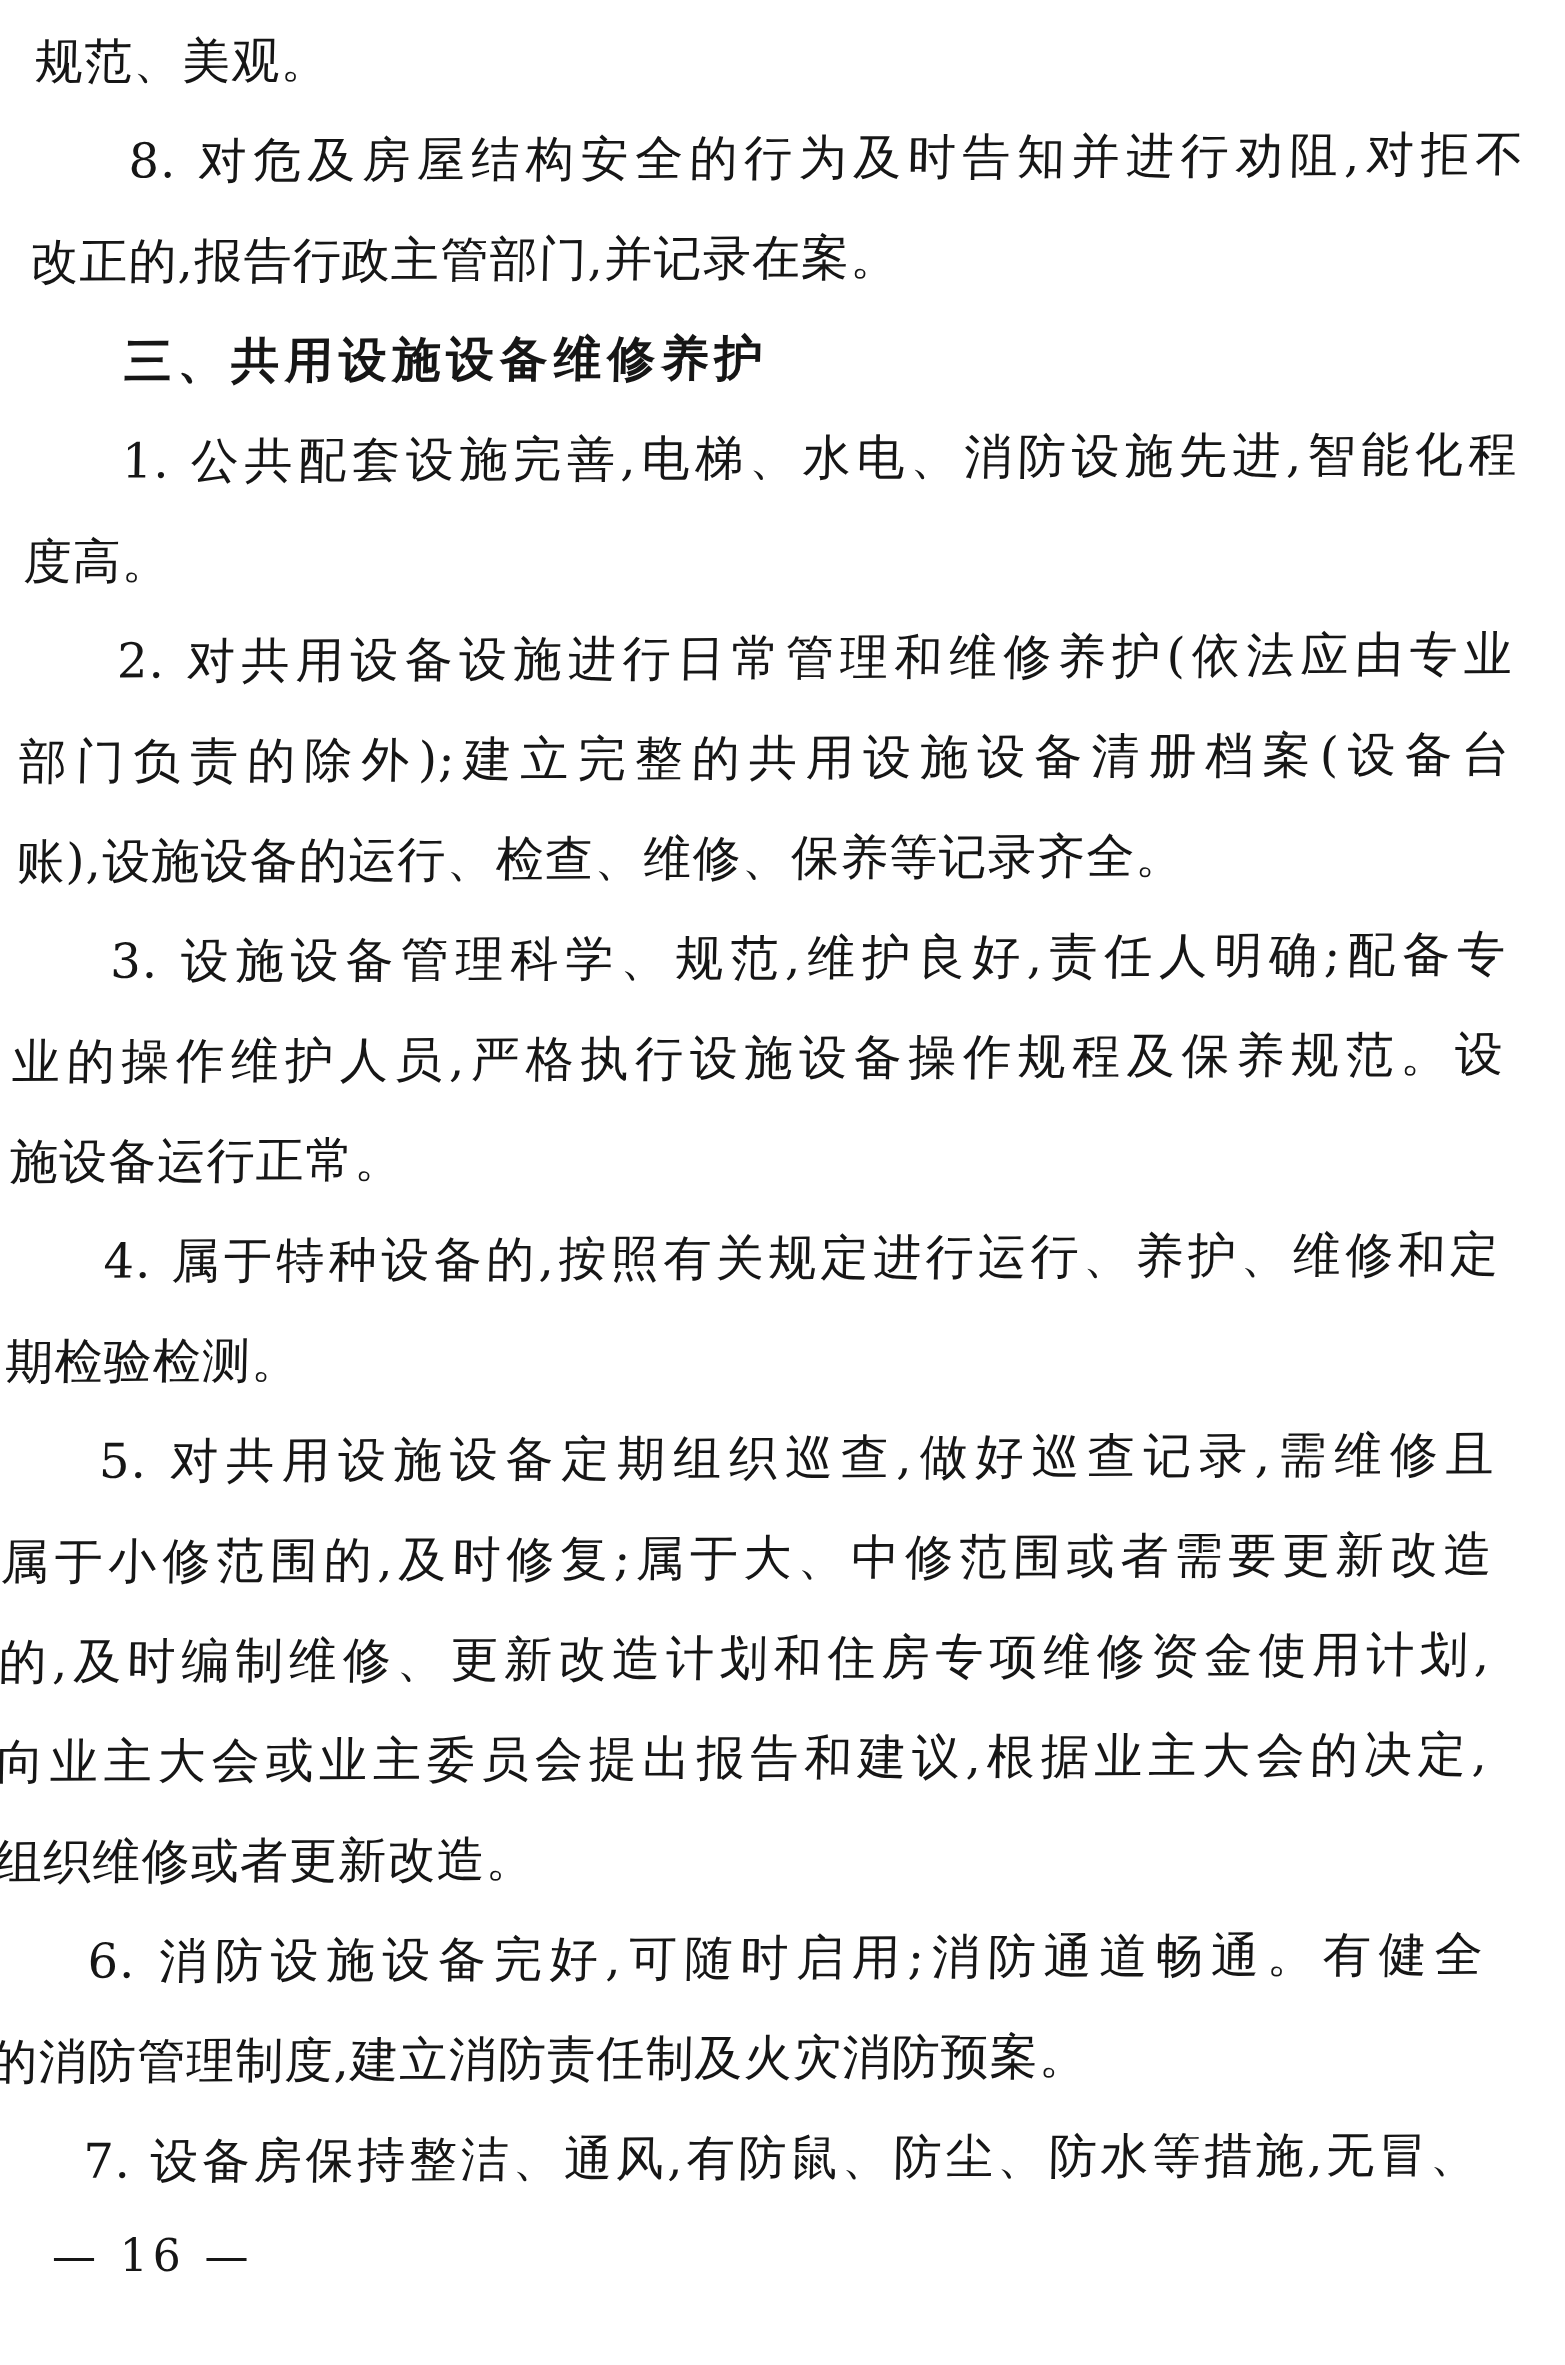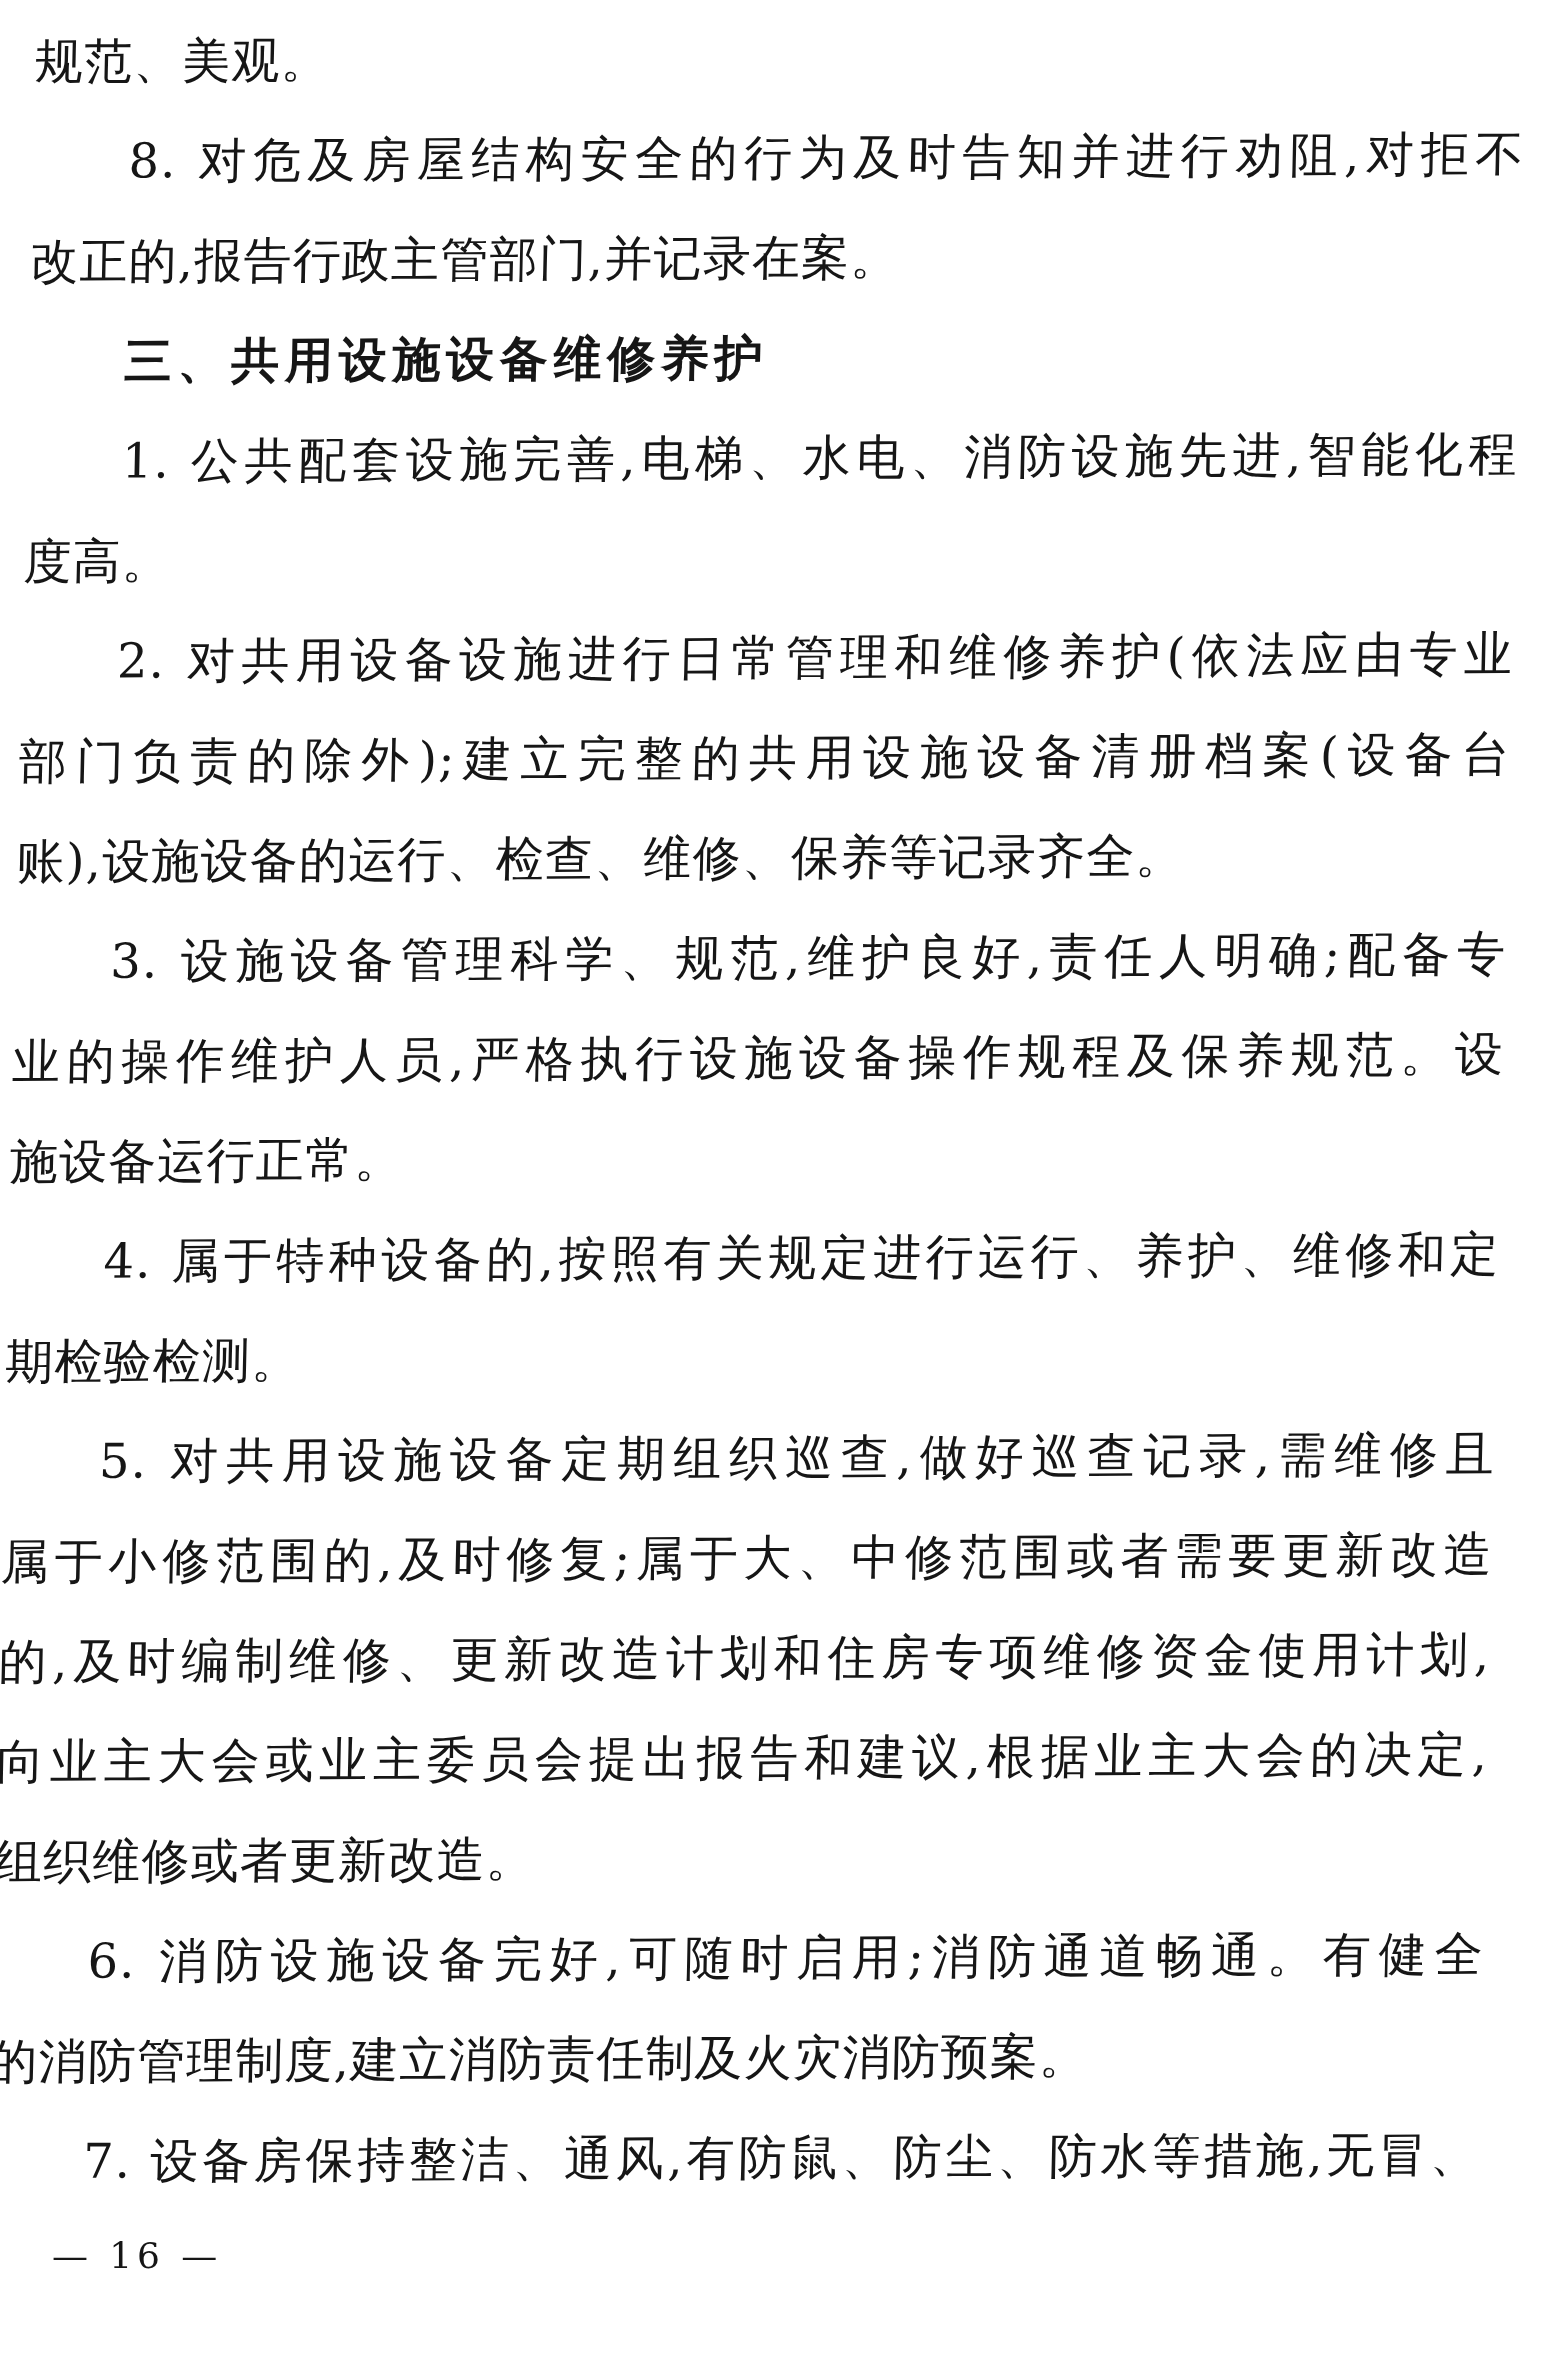--- a/index.html
+++ b/index.html
@@ -44,21 +44,21 @@
   }
   .line.heading {
     font-family: "DejaVu Sans", "Liberation Sans", sans-serif;
     font-weight: 700;
     letter-spacing: 5.7px;
   }
   .footer {
     position: absolute;
     left: 52px;
     top: 2227px;
-    font-size: 36px;
+    font-size: 44px;
     letter-spacing: 4.9px;
     line-height: 57px;
     color: #161616;
     font-family: "DejaVu Serif", "Liberation Serif", serif;
   }
 </style>
 </head>
 <body>
 
 <div class="page">

